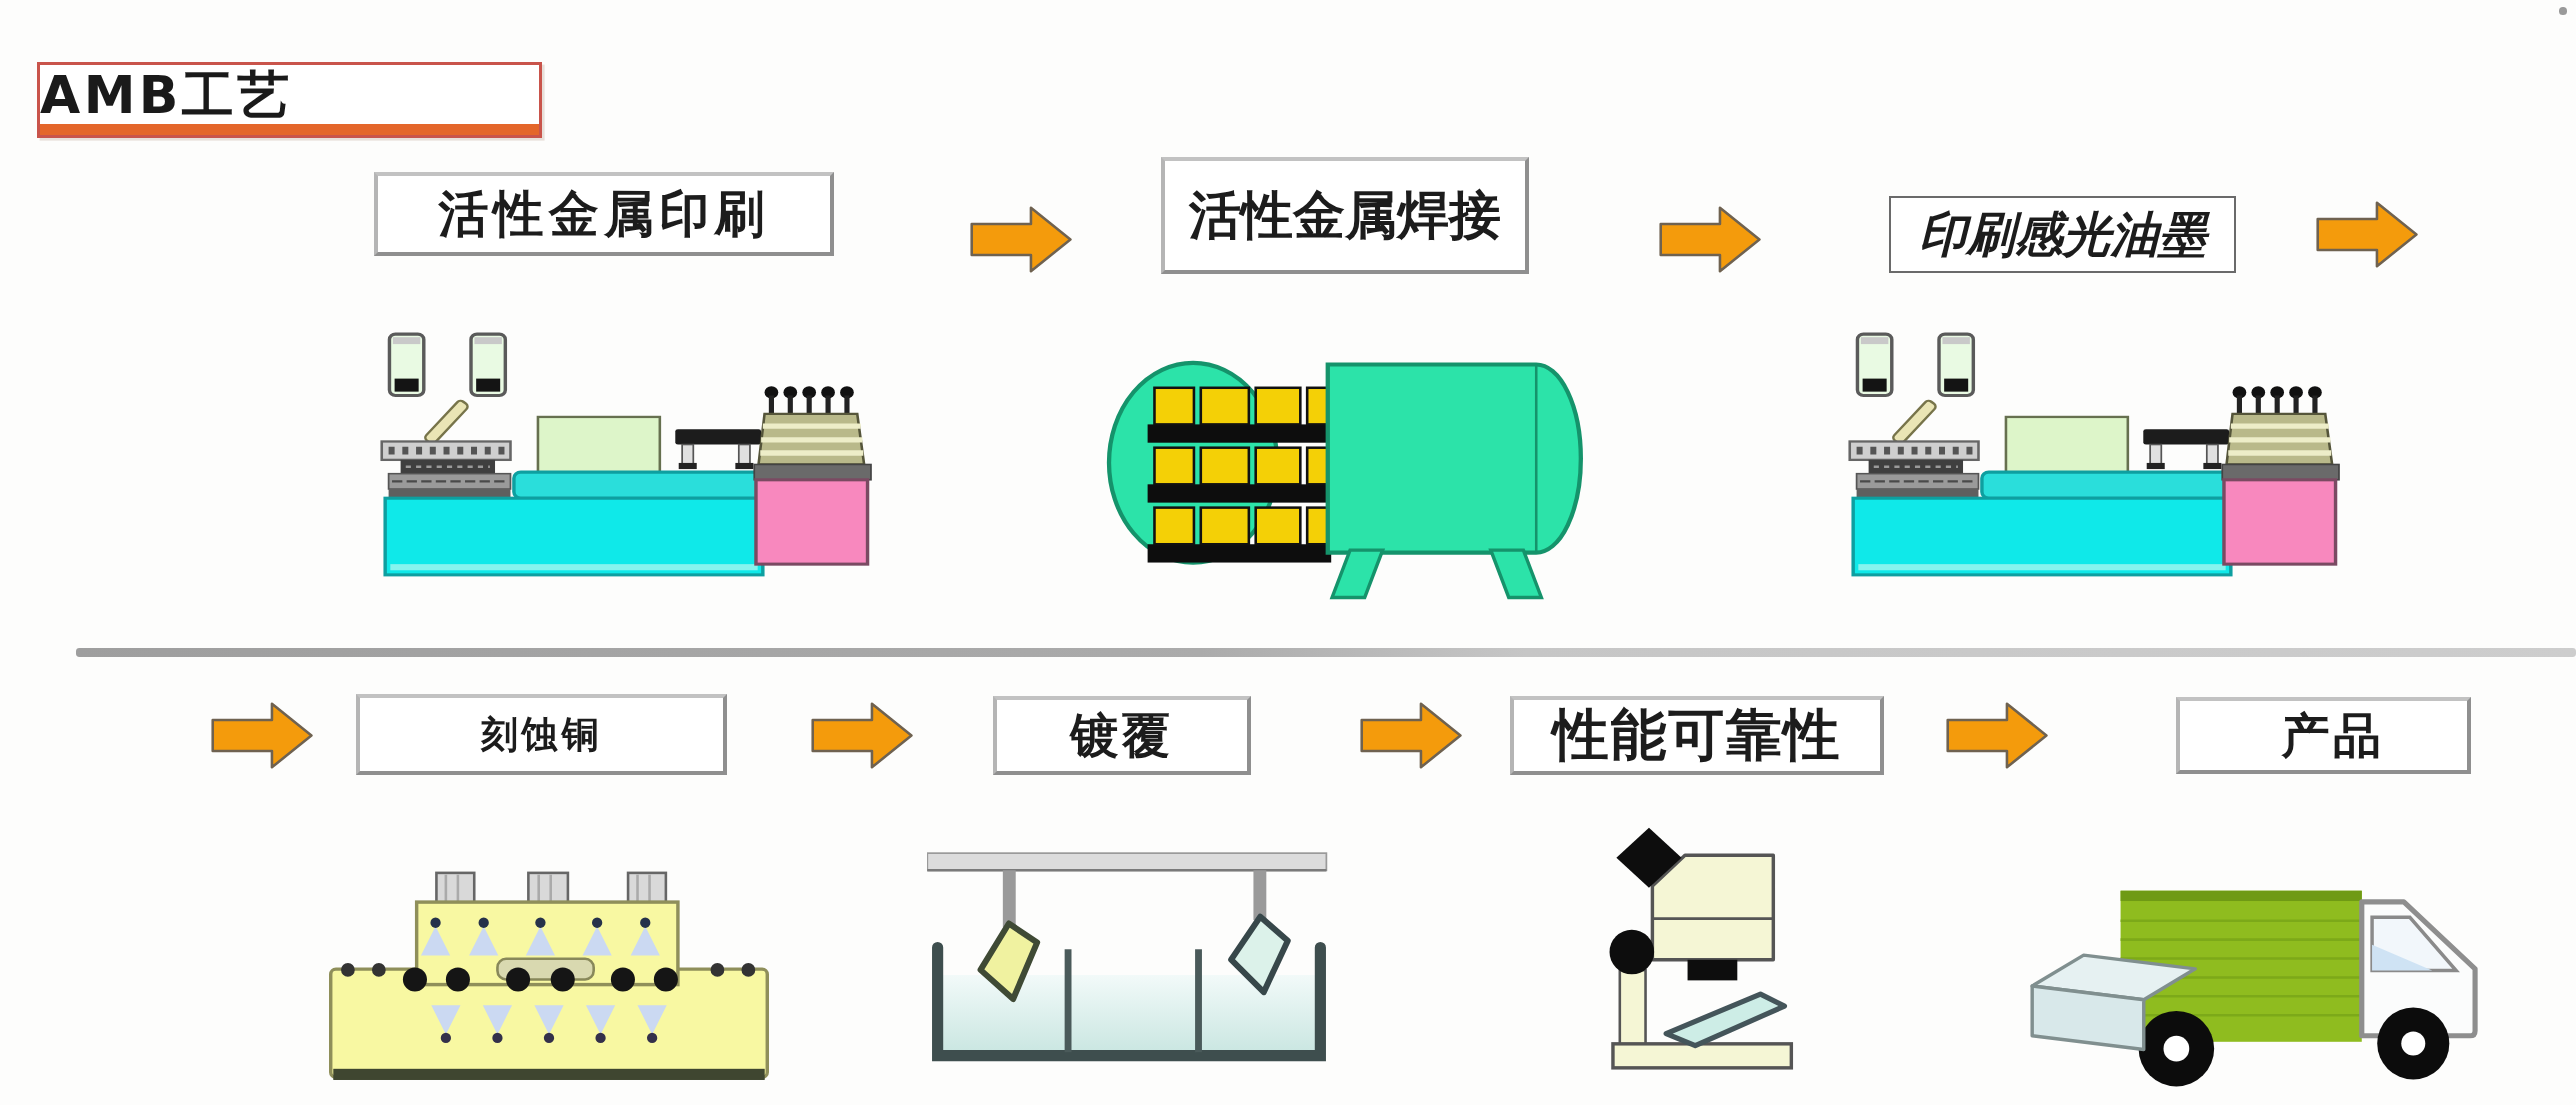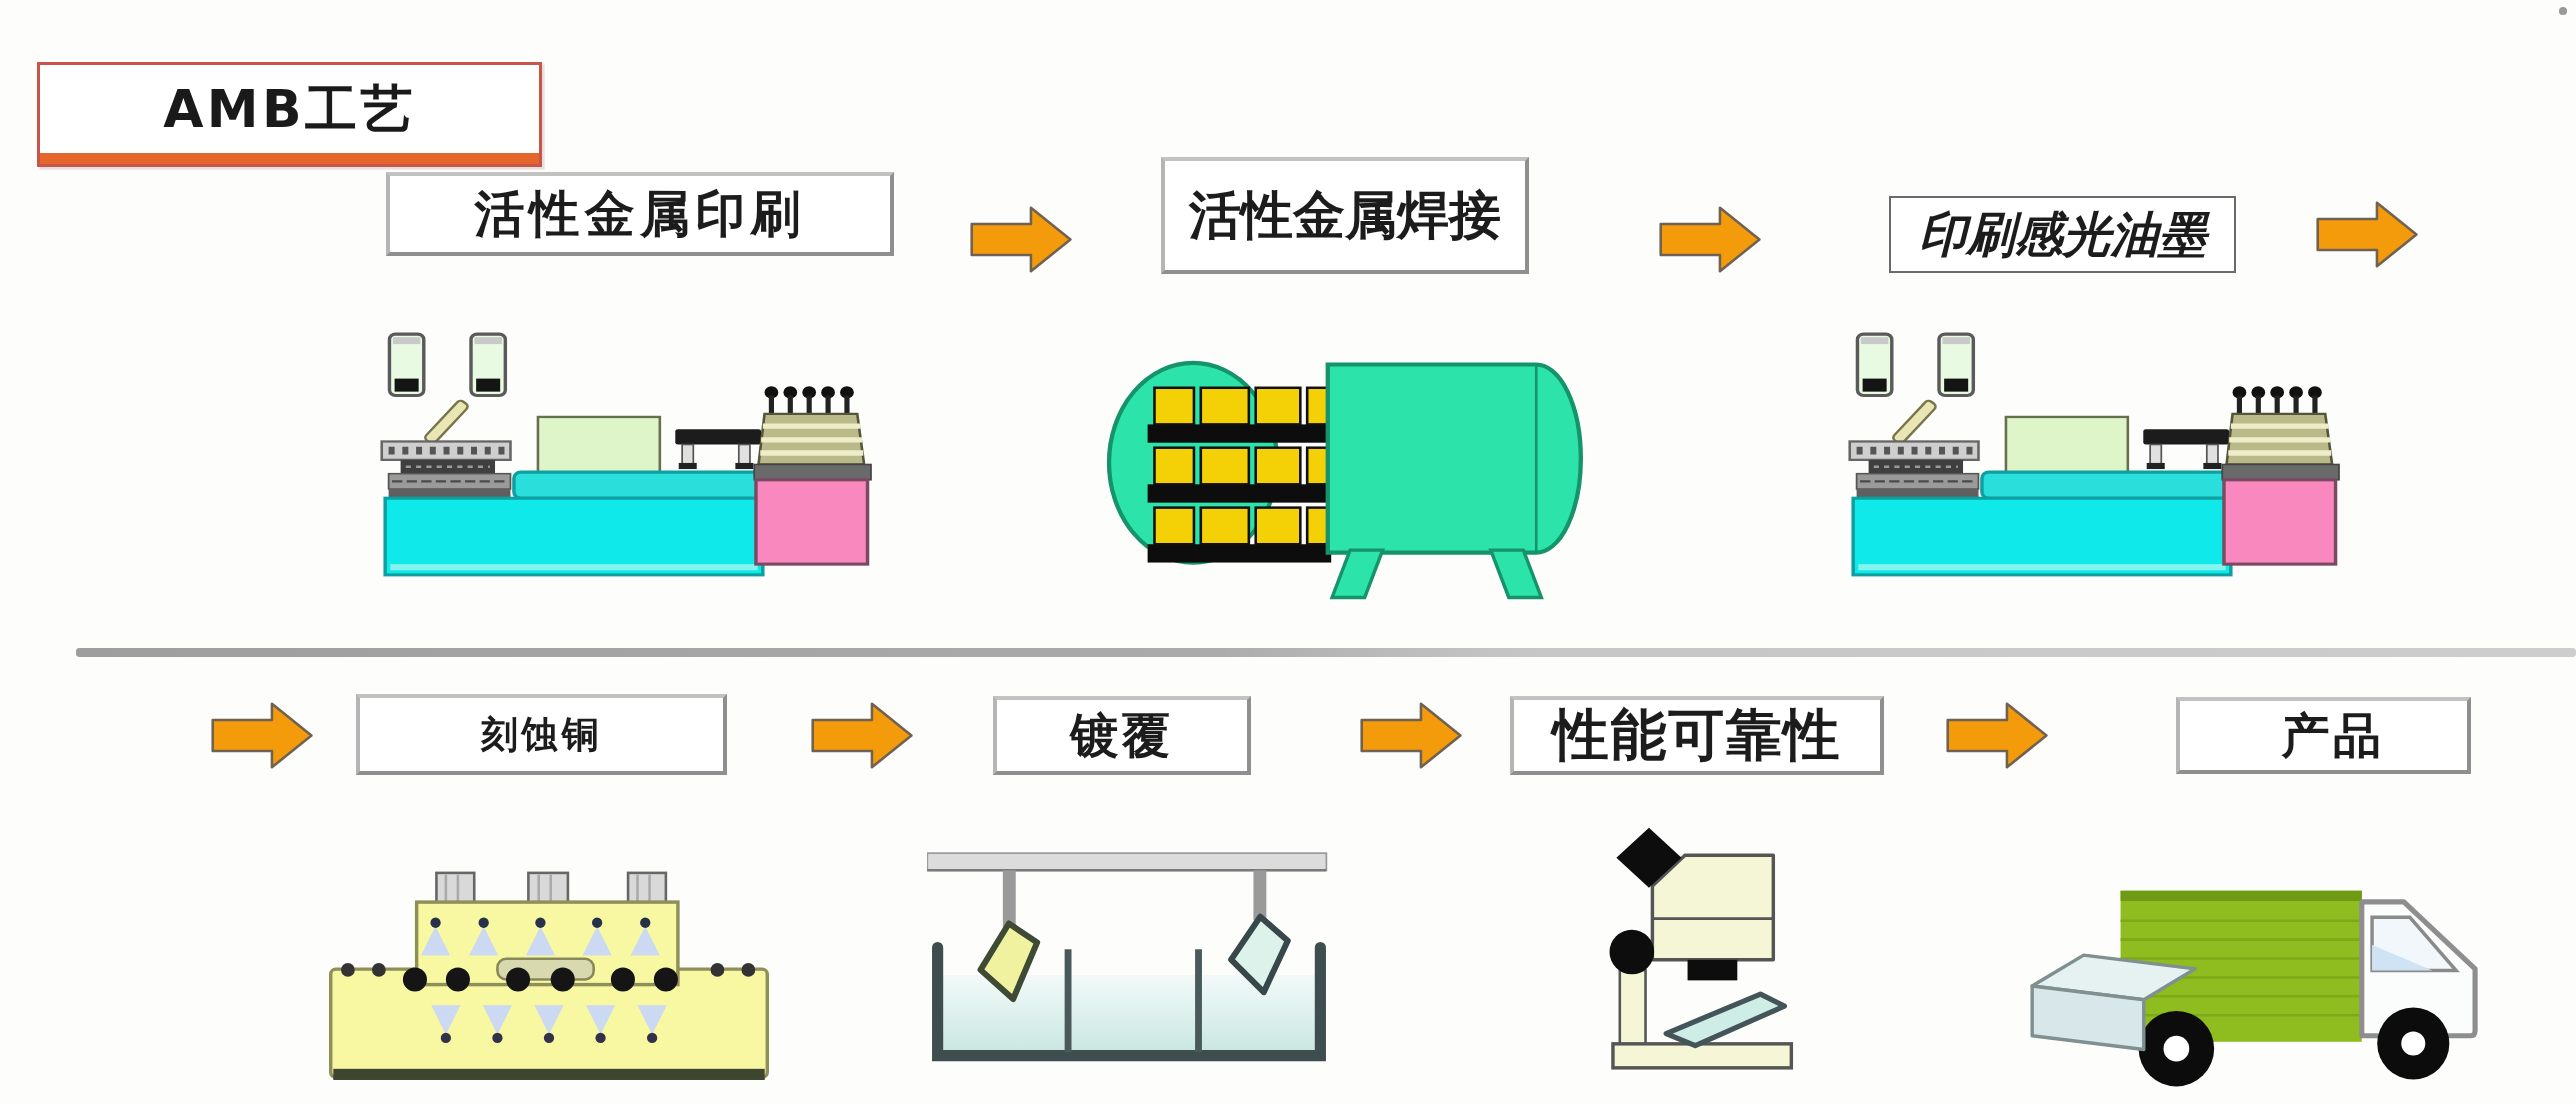--- a/index.html
+++ b/index.html
@@ -3,32 +3,32 @@
 <meta charset="utf-8">
 <style>
   html,body{margin:0;padding:0;background:#ffffff;}
   .canvas{
     position:relative;width:2576px;height:1106px;background:#fdfdfc;overflow:hidden;
     font-family:"DejaVu Sans","Liberation Sans",sans-serif;
   }
   .abs{position:absolute;}
   
   .title-box{
-    left:37px;top:62px;width:505px;height:105px;background:#ffffff;
+    left:37px;top:62px;width:505px;height:76px;background:#ffffff;
     border:3.4px solid #c9544b;box-shadow:inset 0 -11px 0 #e4662a,2.6px 2.6px 0 #e8e0da;
-    display:flex;align-items:center;justify-content:center;box-sizing:border-box;
+    display:flex;align-items:center;justify-content:flex-start;box-sizing:border-box;
     font-size:52px;font-weight:bold;color:#1a1a1a;letter-spacing:3.4px;padding-bottom:8.6px;
   }
   
   .step-label{
     background:#ffffff;box-sizing:border-box;display:flex;align-items:center;justify-content:center;
     border:4.3px solid;border-color:#c2c2c2 #8f8f8f #8f8f8f #b5b5b5;
     font-weight:bold;color:#1c1c1c;white-space:nowrap;
   }
-  .lab1{left:386px;top:172px;width:508px;height:84px;font-size:50px;letter-spacing:5.2px;}
+  .lab1{left:374px;top:172px;width:460px;height:84px;font-size:50px;letter-spacing:5.2px;}
   .lab2{left:1161px;top:157px;width:368px;height:117px;font-size:52px;letter-spacing:0px;}
   .lab3{left:1889px;top:196px;width:347px;height:77px;font-size:48px;letter-spacing:0px;border-width:2.6px;border-color:#6a6a6a;font-style:italic;}
   .lab4{left:356px;top:694px;width:371px;height:81px;font-size:37px;letter-spacing:3.4px;}
   .lab5{left:993px;top:696px;width:258px;height:79px;font-size:48px;letter-spacing:3.4px;}
   .lab6{left:1510px;top:696px;width:374px;height:79px;font-size:56px;letter-spacing:1.7px;}
   .lab7{left:2176px;top:697px;width:295px;height:77px;font-size:48px;letter-spacing:3.4px;padding-left:19px;}
   .divider{
     left:76px;top:648px;width:2500px;height:8.6px;border-radius:3.4px;
     background:linear-gradient(to right,#9e9e9e 0%,#ababab 45%,#c6c6c6 58%,#cdcdcd 100%);
   }

